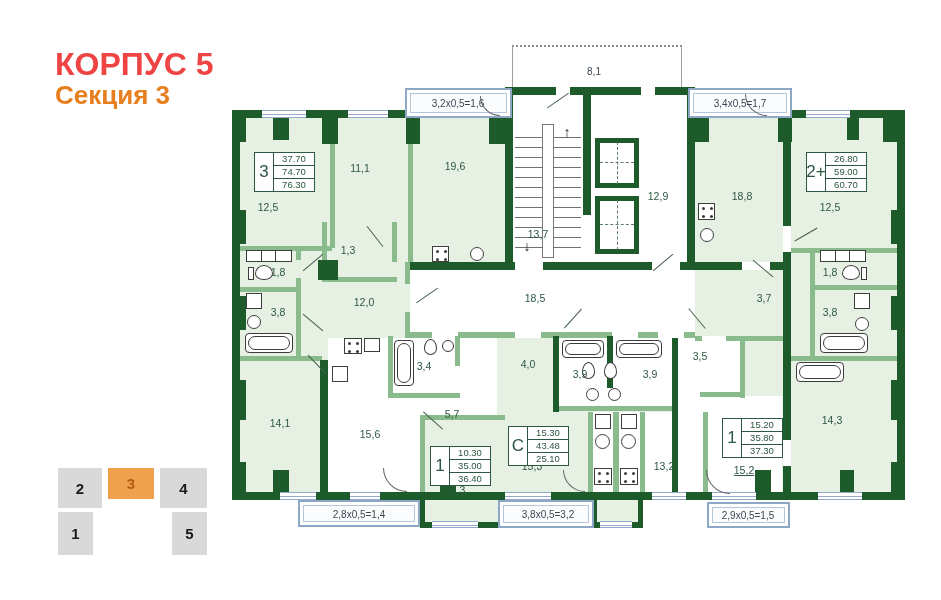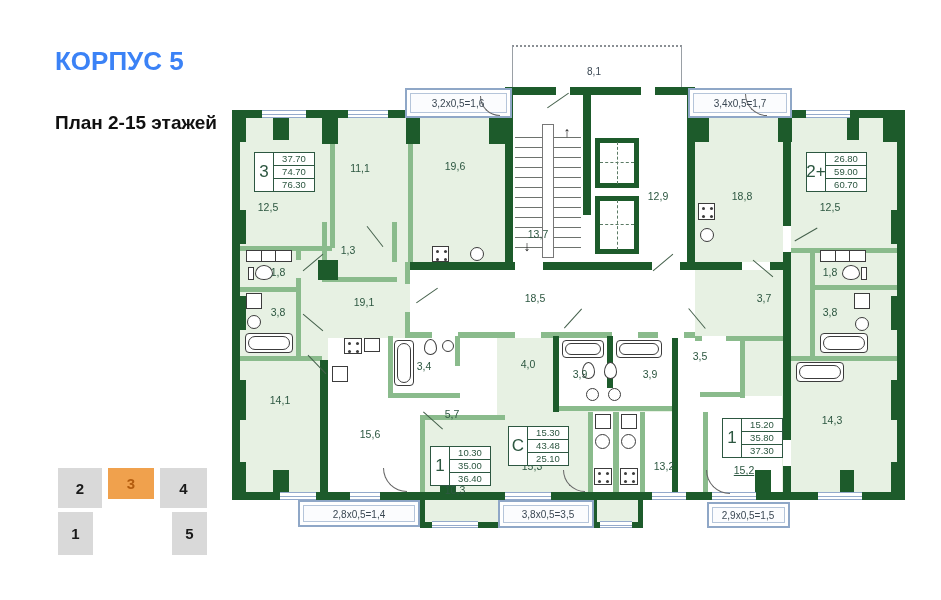--- a/index.html
+++ b/index.html
@@ -56,22 +56,22 @@
   .arc{position:absolute;border:1px solid #666;border-top:none;border-right:none;
        border-radius:0 0 0 100%;box-sizing:border-box;}
   .dash-v{position:absolute;border-left:1px dashed #5a7a64;}
   .dash-h{position:absolute;border-top:1px dashed #5a7a64;}
 </style>
 </head>
 <body>
 
 <div id="stage">
 
-  <div class="hline" style="left:55px;top:46px;font-size:26px;color:#3b82f6;">КОРПУС 5</div>
-  <div class="hline" style="left:55px;top:112px;font-size:19px;color:#111;">План 2-15 этажей</div>
+  <div class="hline" style="left:55px;top:46px;font-size:32px;color:#ef4444;">КОРПУС 5</div>
+  <div class="hline" style="left:55px;top:80px;font-size:26px;color:#e87f1f;">Секция 3</div>
 
   <div class="abs" style="left:0;top:0;width:941px;height:600px;">
 
     <div class="rm" style="left:240px;top:118px;width:265px;height:374px;"></div>
     <div class="rm" style="left:695px;top:118px;width:202px;height:374px;"></div>
     <div class="rm" style="left:497px;top:338px;width:175px;height:154px;"></div>
 
     <div class="wh" style="left:513px;top:95px;width:174px;height:167px;"></div>
     <div class="wh" style="left:410px;top:270px;width:285px;height:62px;"></div>
     <div class="wh" style="left:328px;top:338px;width:169px;height:154px;"></div>
@@ -300,23 +300,23 @@
     <div class="arc" style="left:745px;top:94px;width:22px;height:22px;"></div>
     <div class="arc" style="left:383px;top:468px;width:24px;height:24px;"></div>
     <div class="arc" style="left:563px;top:470px;width:22px;height:22px;"></div>
     <div class="arc" style="left:706px;top:470px;width:24px;height:24px;"></div>
 
     <div class="lbl" style="left:268px;top:207px;">12,5</div>
     <div class="lbl" style="left:360px;top:168px;">11,1</div>
     <div class="lbl" style="left:455px;top:166px;">19,6</div>
     <div class="lbl" style="left:348px;top:250px;">1,3</div>
     <div class="lbl" style="left:278px;top:272px;">1,8</div>
-    <div class="lbl" style="left:364px;top:302px;">19,1</div>
+    <div class="lbl" style="left:364px;top:302px;">12,0</div>
     <div class="lbl" style="left:278px;top:312px;">3,8</div>
-    <div class="lbl" style="left:280px;top:400px;">14,1</div>
+    <div class="lbl" style="left:280px;top:423px;">14,1</div>
     <div class="lbl" style="left:538px;top:234px;">13,7</div>
     <div class="lbl" style="left:658px;top:196px;">12,9</div>
     <div class="lbl" style="left:535px;top:298px;">18,5</div>
     <div class="lbl" style="left:742px;top:196px;">18,8</div>
     <div class="lbl" style="left:830px;top:207px;">12,5</div>
     <div class="lbl" style="left:764px;top:298px;">3,7</div>
     <div class="lbl" style="left:830px;top:272px;">1,8</div>
     <div class="lbl" style="left:830px;top:312px;">3,8</div>
     <div class="lbl" style="left:832px;top:420px;">14,3</div>
     <div class="lbl" style="left:424px;top:366px;">3,4</div>
@@ -328,21 +328,21 @@
     <div class="lbl" style="left:650px;top:374px;">3,9</div>
     <div class="lbl" style="left:700px;top:356px;">3,5</div>
     <div class="lbl" style="left:532px;top:466px;">15,3</div>
     <div class="lbl" style="left:664px;top:466px;">13,2</div>
     <div class="lbl" style="left:744px;top:470px;text-decoration:underline;">15,2</div>
 
     <div class="blbl" style="left:458px;top:103px;">3,2х0,5=1,6</div>
     <div class="blbl" style="left:594px;top:71px;">8,1</div>
     <div class="blbl" style="left:740px;top:103px;">3,4х0,5=1,7</div>
     <div class="blbl" style="left:359px;top:514px;">2,8х0,5=1,4</div>
-    <div class="blbl" style="left:548px;top:514px;">3,8х0,5=3,5</div>
+    <div class="blbl" style="left:548px;top:514px;">3,8х0,5=3,2</div>
     <div class="blbl" style="left:748px;top:515px;">2,9х0,5=1,5</div>
 
     <div class="apt" style="left:254px;top:152px;">
       <div class="apt-type">3</div>
       <div class="apt-vals">
         <div>37.70</div>
         <div>74.70</div>
         <div>76.30</div>
       </div>
     </div>

